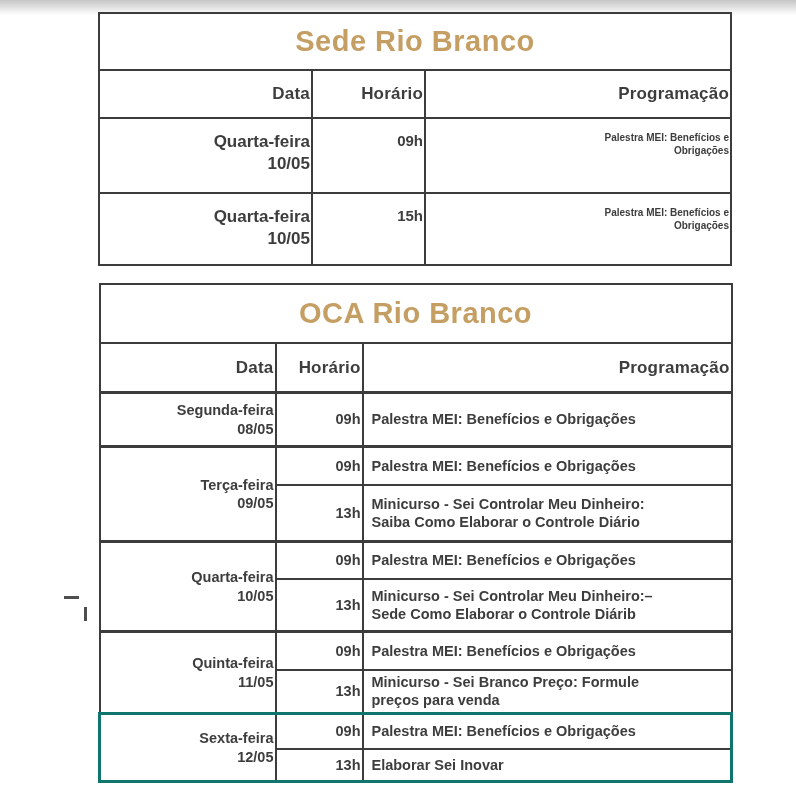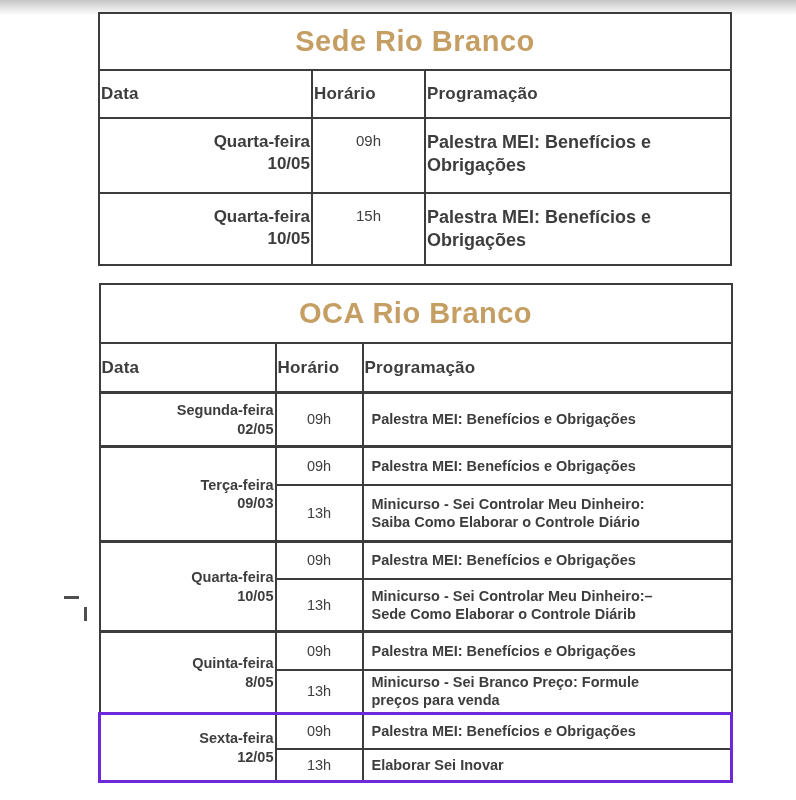--- a/index.html
+++ b/index.html
@@ -41,54 +41,54 @@
     color: #c59e63;
     text-align: center;
     letter-spacing: 0.5px;
     vertical-align: middle;
   }
   #sede-table .title-cell { height: 53px; }
   #oca-table  .title-cell { height: 55px; }
   .header-row th {
     font-size: 17px;
     font-weight: bold;
-    text-align: left;
+    text-align: right;
     vertical-align: middle;
     letter-spacing: 0.2px;
   }
   #sede-table .header-row th { height: 44px; }
   #oca-table  .header-row th { height: 45px; }
 
   .date-cell, .prog-cell { white-space: pre-line; }
   .date-cell { text-align: right; font-weight: bold; }
-  .time-cell { text-align: center; font-weight: normal; }
+  .time-cell { text-align: right; font-weight: bold; }
   .prog-cell { font-weight: bold; }
 
   
   #sede-table td {
     vertical-align: top;
     padding-top: 12px;
     line-height: 1.3;
   }
   #sede-table .date-cell { font-size: 17px; }
   #sede-table .time-cell { font-size: 15px; }
-  #sede-table .prog-cell { font-size: 18px; text-align: left; }
+  #sede-table .prog-cell { font-size: 10px; text-align: right; }
   #sede-table .row-1 td { height: 60px; }
   #sede-table .row-2 td { height: 57px; }
 
   
   #oca-table td {
     vertical-align: middle;
     line-height: 1.25;
   }
   #oca-table .date-cell { font-size: 14.5px; }
   #oca-table .time-cell { font-size: 14.5px; }
   #oca-table .prog-cell { font-size: 14.5px; text-align: left; padding-left: 8px; padding-right: 2px; }
   #oca-table tbody { border-top: 3px solid #3c3c3c; }
-  #oca-table tbody.highlight { border: 3px solid #6d28d9; }
+  #oca-table tbody.highlight { border: 3px solid #0f766e; }
 
   .stray-dash-mark {
     position: absolute;
     left: 64px; top: 596px;
     width: 15px; height: 3px;
     background: #4e4e4e;
   }
   .stray-tick-mark {
     position: absolute;
     left: 84px; top: 607px;
@@ -149,30 +149,30 @@
       <tr class="header-row">
         <th>Data</th>
         <th>Horário</th>
         <th>Programação</th>
       </tr>
     </thead>
 
     <tbody>
       <tr style="height:54px">
         <td class="date-cell">Segunda-feira
-02/05</td>
+08/05</td>
         <td class="time-cell">09h</td>
         <td class="prog-cell">Palestra MEI: Benefícios e Obrigações</td>
       </tr>
     </tbody>
 
     <tbody>
       <tr style="height:38px">
         <td class="date-cell" rowspan="2">Terça-feira
-09/03</td>
+09/05</td>
         <td class="time-cell">09h</td>
         <td class="prog-cell">Palestra MEI: Benefícios e Obrigações</td>
       </tr>
       <tr style="height:57px">
         <td class="time-cell">13h</td>
         <td class="prog-cell">Minicurso - Sei Controlar Meu Dinheiro:
 Saiba Como Elaborar o Controle Diário</td>
       </tr>
     </tbody>
 
@@ -186,21 +186,21 @@
       <tr style="height:53px">
         <td class="time-cell">13h</td>
         <td class="prog-cell">Minicurso - Sei Controlar Meu Dinheiro:–
 Sede Como Elaborar o Controle Diárib</td>
       </tr>
     </tbody>
 
     <tbody>
       <tr style="height:38px">
         <td class="date-cell" rowspan="2">Quinta-feira
-8/05</td>
+11/05</td>
         <td class="time-cell">09h</td>
         <td class="prog-cell">Palestra MEI: Benefícios e Obrigações</td>
       </tr>
       <tr style="height:44px">
         <td class="time-cell">13h</td>
         <td class="prog-cell">Minicurso - Sei Branco Preço: Formule
 preços  para venda</td>
       </tr>
     </tbody>
 

